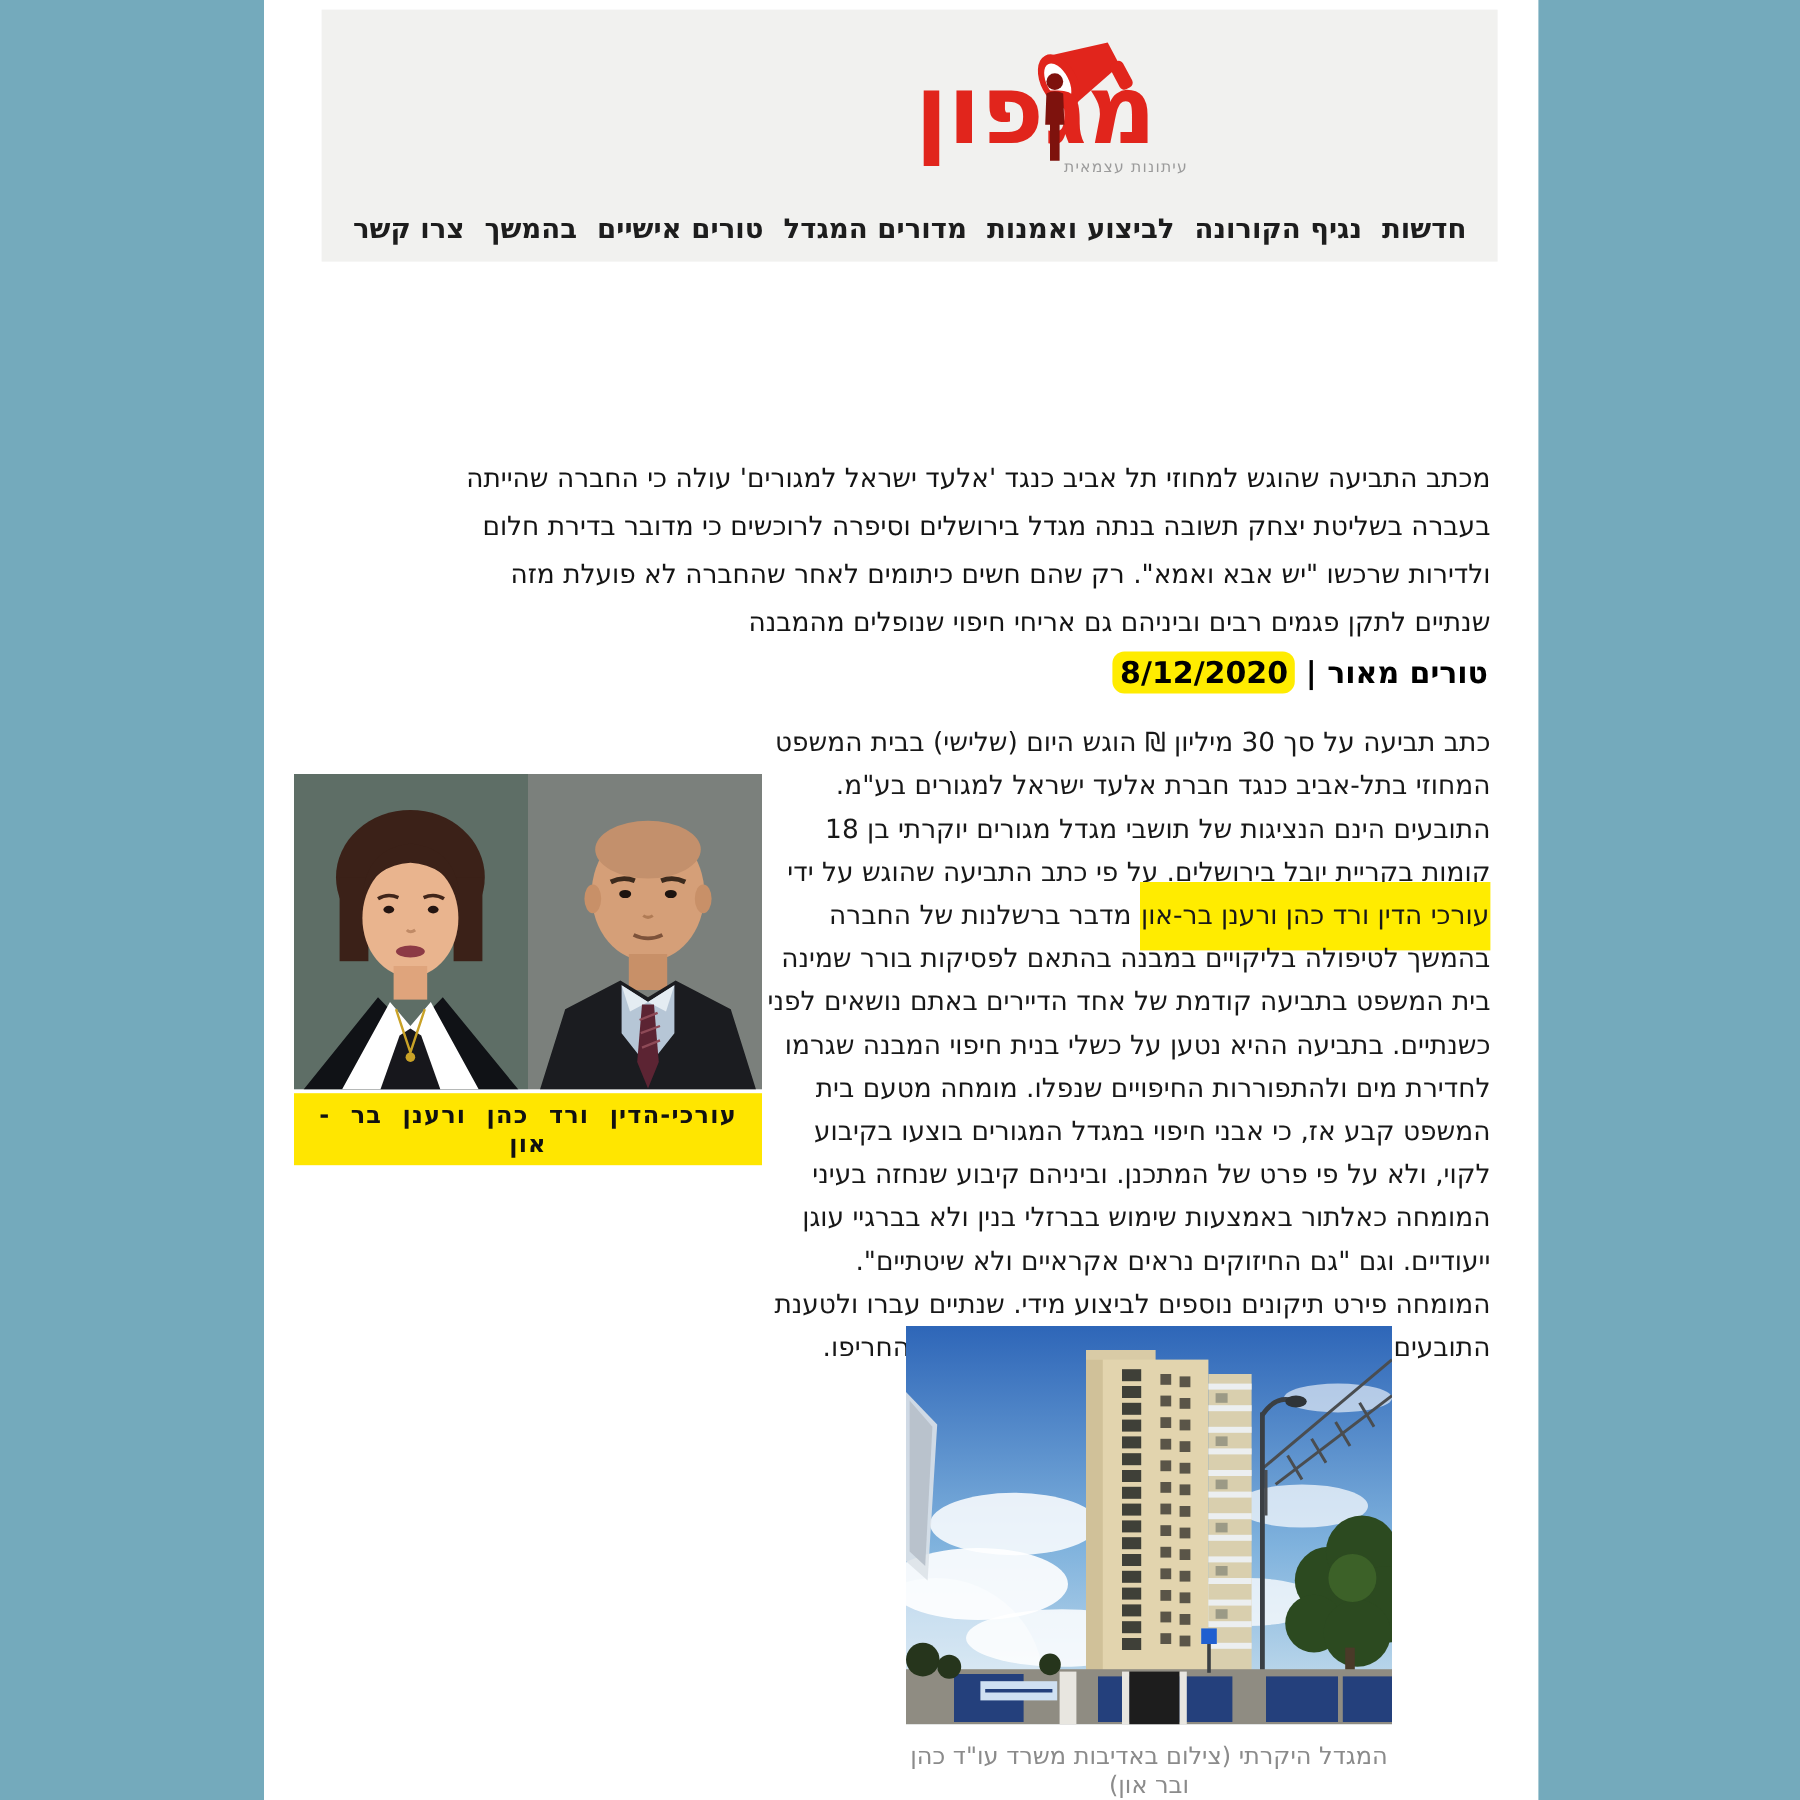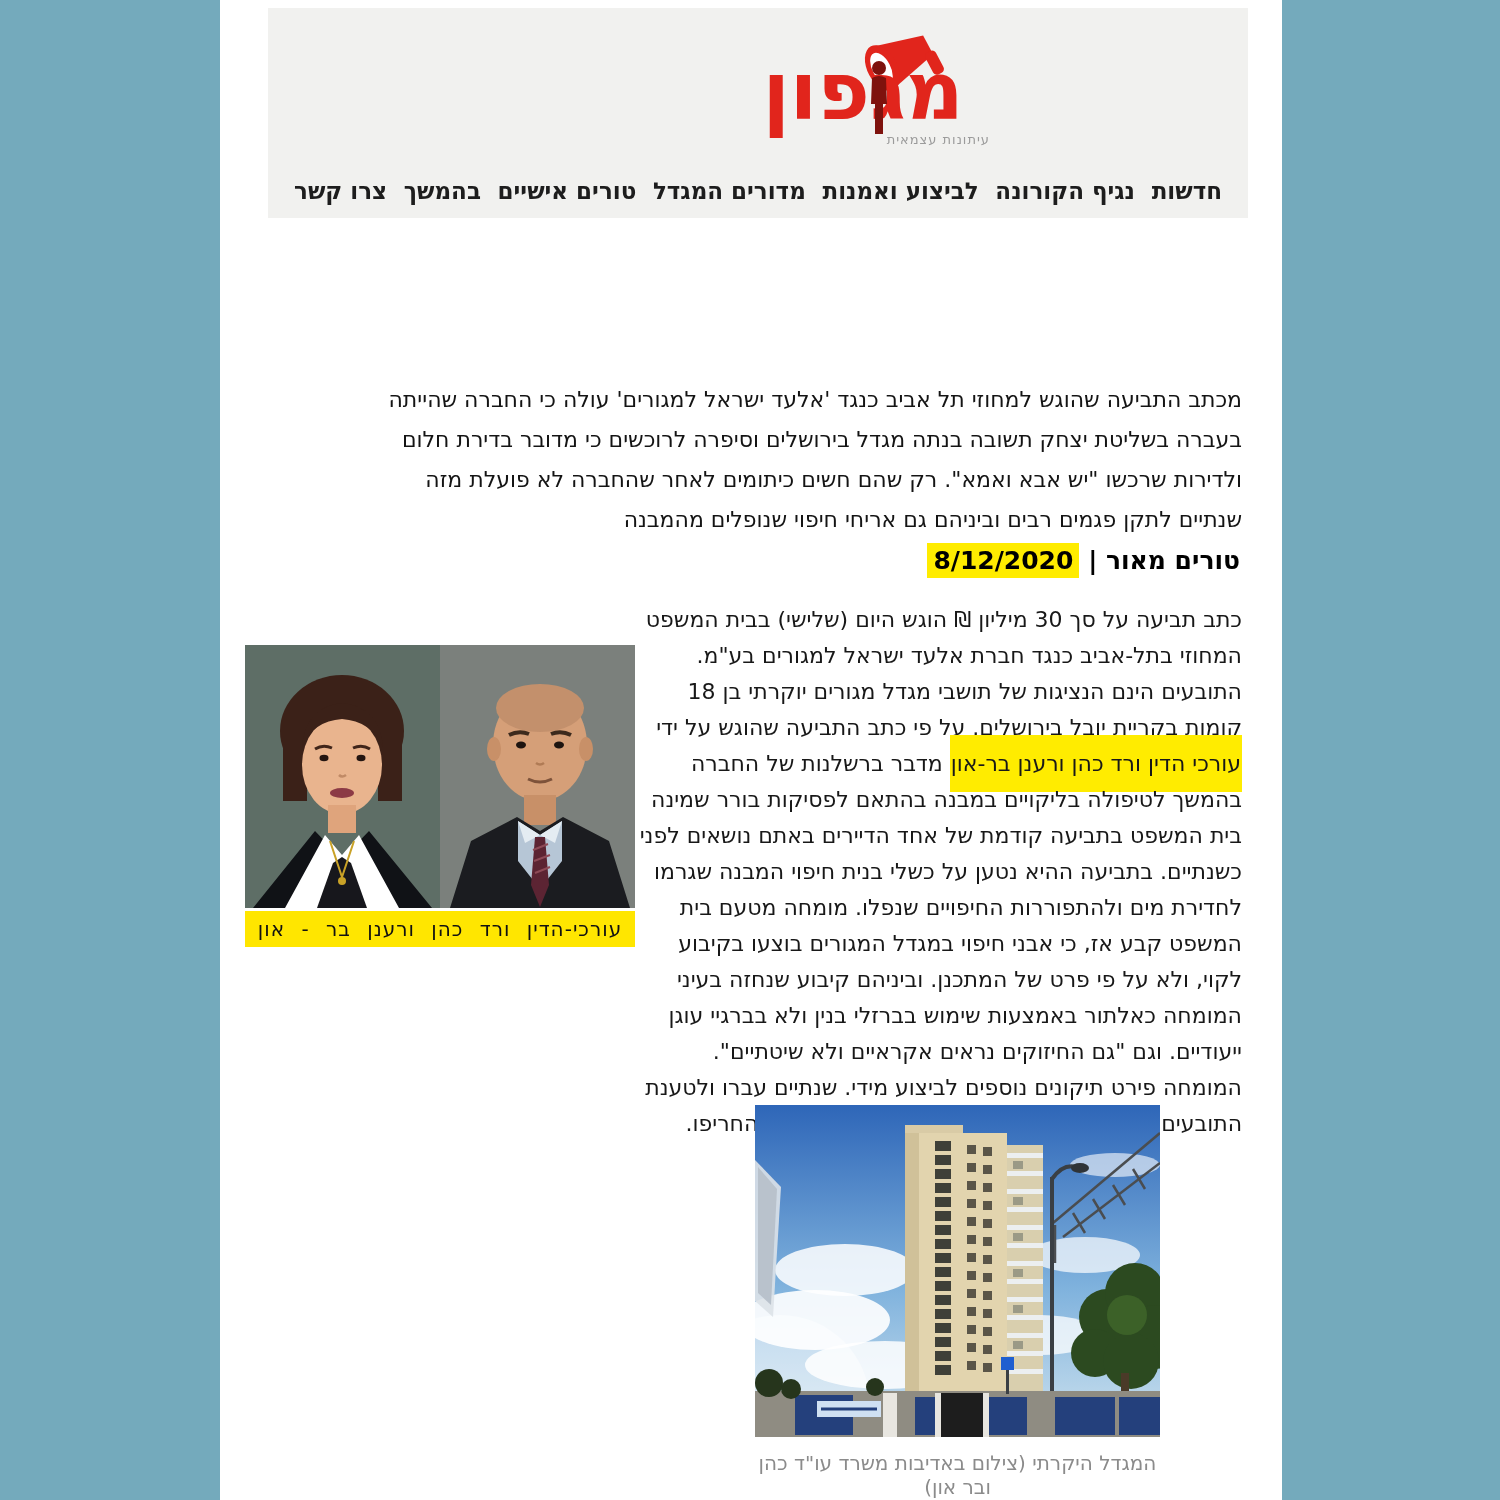--- a/index.html
+++ b/index.html
@@ -20,31 +20,31 @@
        display:flex;direction:rtl;justify-content:space-between;align-items:center;}
   .nav a{font-size:23px;font-weight:bold;color:#1d1d1d;text-decoration:none;white-space:nowrap;cursor:pointer;}
 
   
   .title{position:absolute;left:110px;top:238px;width:912px;margin:0;font-size:40px;line-height:1.42;
          font-weight:bold;color:#000;direction:rtl;text-align:right;}
   .subtitle{position:absolute;left:165px;top:380px;width:857px;margin:0;font-size:22px;line-height:40px;
             color:#141414;direction:rtl;text-align:right;}
   .byline{position:absolute;right:42px;top:546px;direction:rtl;font-size:25px;font-weight:bold;color:#000;}
   .hl{background:#ffec00;}
-  .byline .hl{padding:3px 6px;}
+  .byline .hl{padding:3px 6px;border-radius:10px;}
 
   .body-text{position:absolute;left:412px;top:602px;width:610px;font-size:22px;line-height:36px;
              color:#181818;direction:rtl;text-align:right;}
   .body-text .hl{padding:16px 1px;}
 
   figure{margin:0;padding:0;}
   .lawyers{position:absolute;left:25px;top:645px;width:390px;}
   .lawyers svg{display:block;width:390px;height:263px;}
   .lawyers figcaption{display:block;background:#ffe600;margin-top:3px;padding:6px 0;text-align:center;
-                      font-size:20px;font-weight:normal;color:#111;direction:rtl;
+                      font-size:20px;font-weight:bold;color:#111;direction:rtl;
                       letter-spacing:1px;word-spacing:9px;}
 
   .tower{position:absolute;left:535px;top:1105px;width:405px;}
   .tower svg{display:block;width:405px;height:332px;}
   .tower figcaption{margin-top:14px;text-align:center;font-size:20px;color:#8b8b8b;direction:rtl;}
 </style>
 </head>
 <body>
 
 <div class="canvas">

